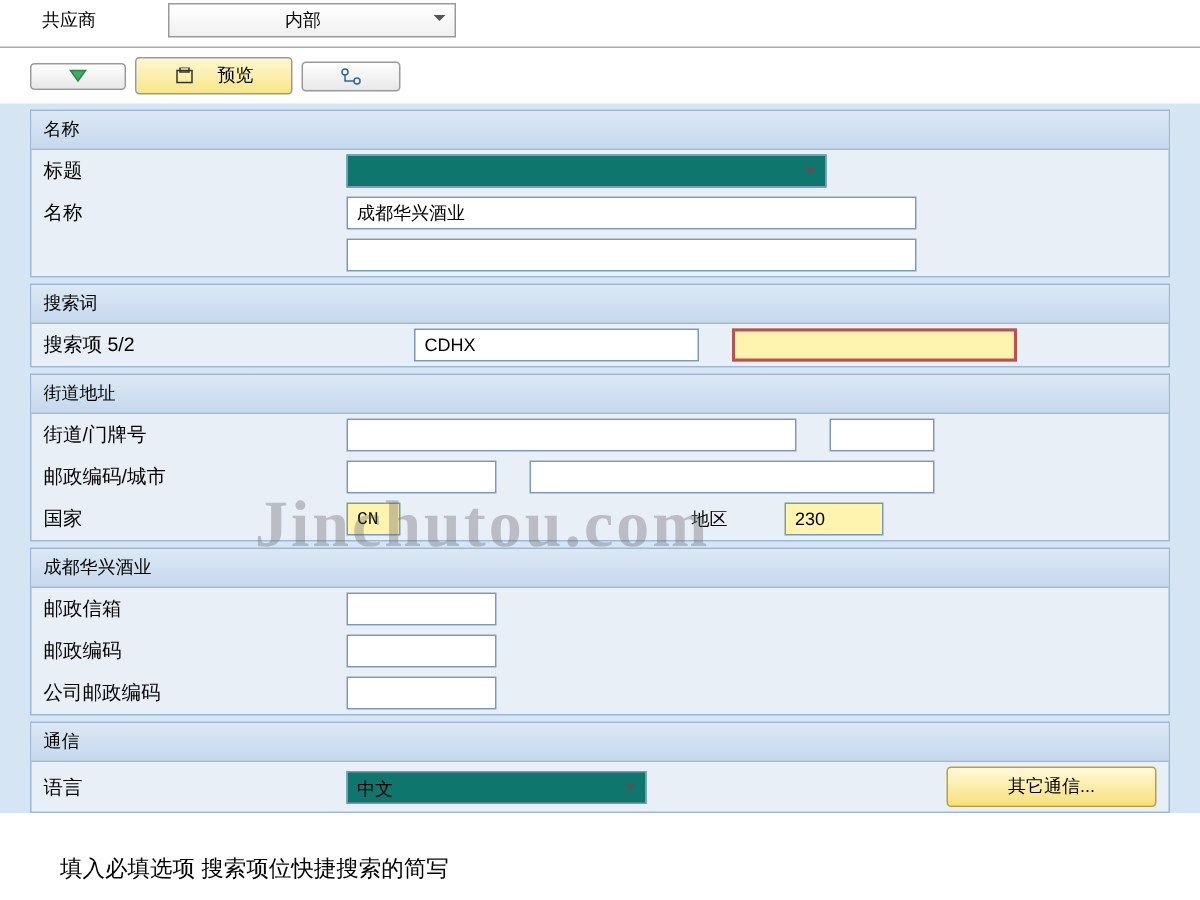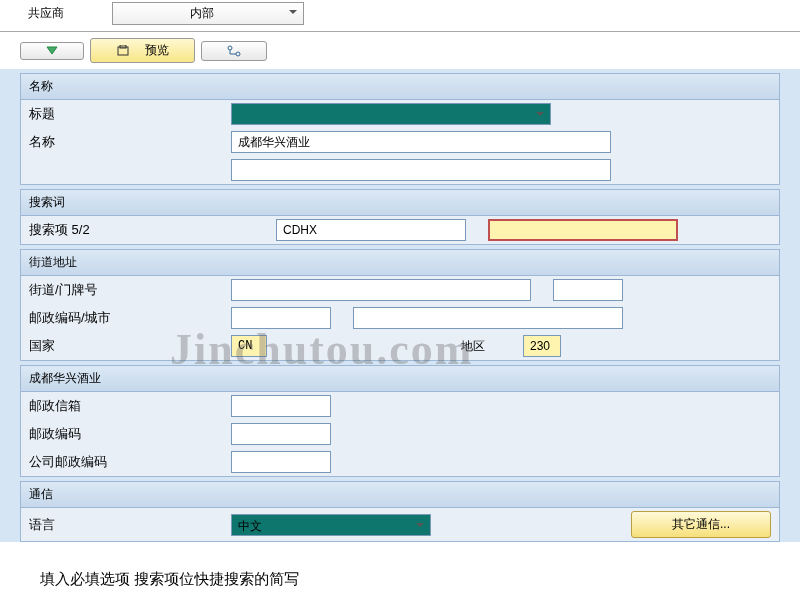--- a/index.html
+++ b/index.html
@@ -94,21 +94,21 @@
     <div class="form-row">
       <div class="form-label">邮政编码/城市</div>
       <input class="text-input" style="width: 100px;" value="">
       <input class="text-input" style="width: 270px;" value="">
     </div>
     <div class="form-row">
       <div class="form-label">国家</div>
       <input class="text-input required" style="width: 36px; font-family: Liberation Mono, monospace;" value="CN">
       <span style="width:150px"></span>
       <span style="width:40px">地区</span>
-      <input class="text-input required" style="width: 38px;" value="230">
+      <input class="text-input required" style="width: 66px;" value="230">
     </div>
   </div>
 
   <div class="section">
     <div class="section-header">成都华兴酒业</div>
     <div class="form-row">
       <div class="form-label">邮政信箱</div>
       <input class="text-input" style="width: 100px;" value="">
     </div>
     <div class="form-row">

